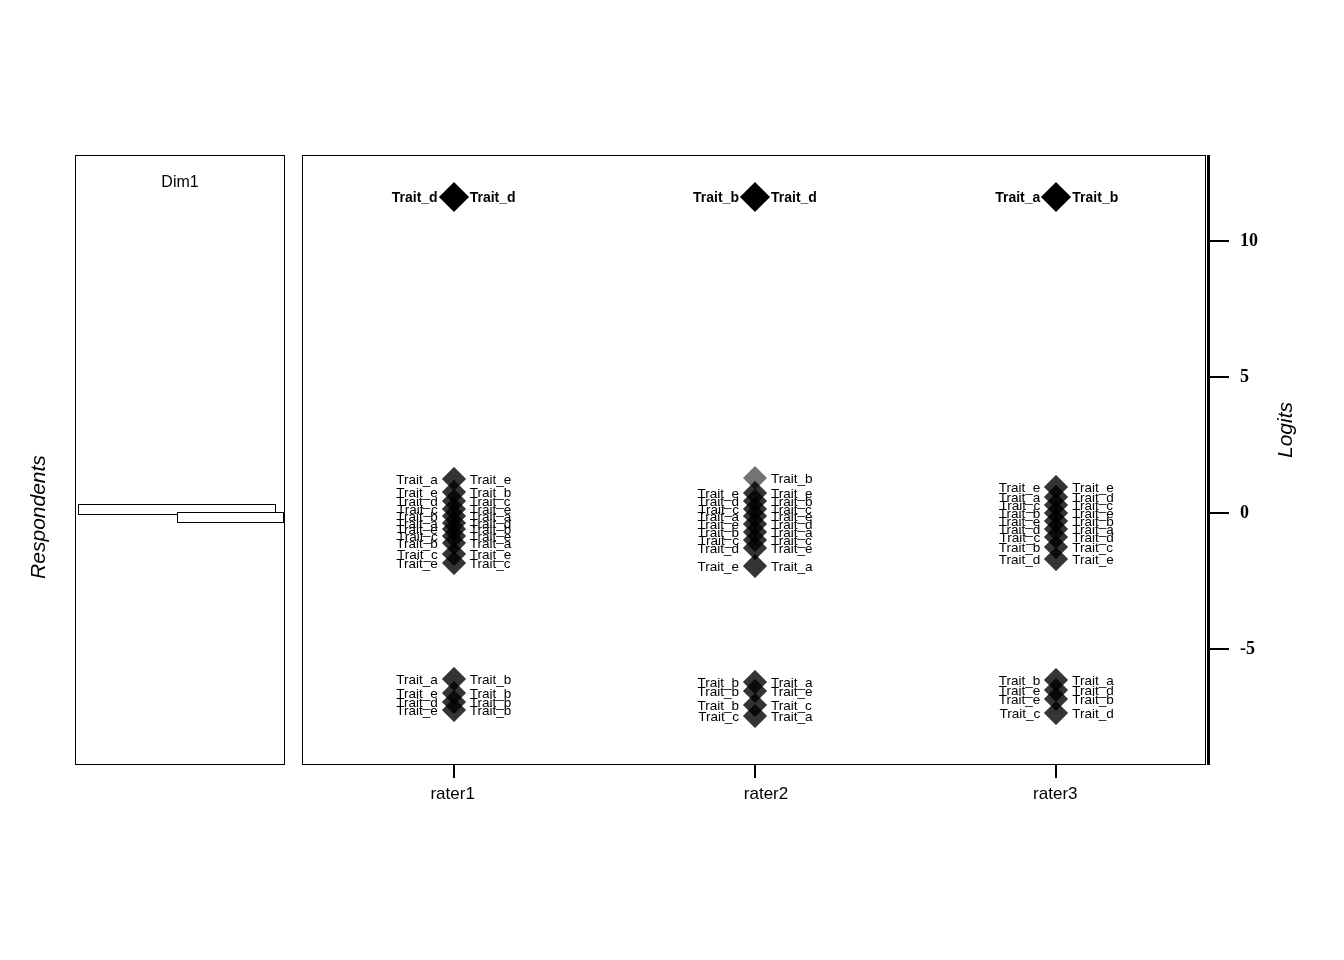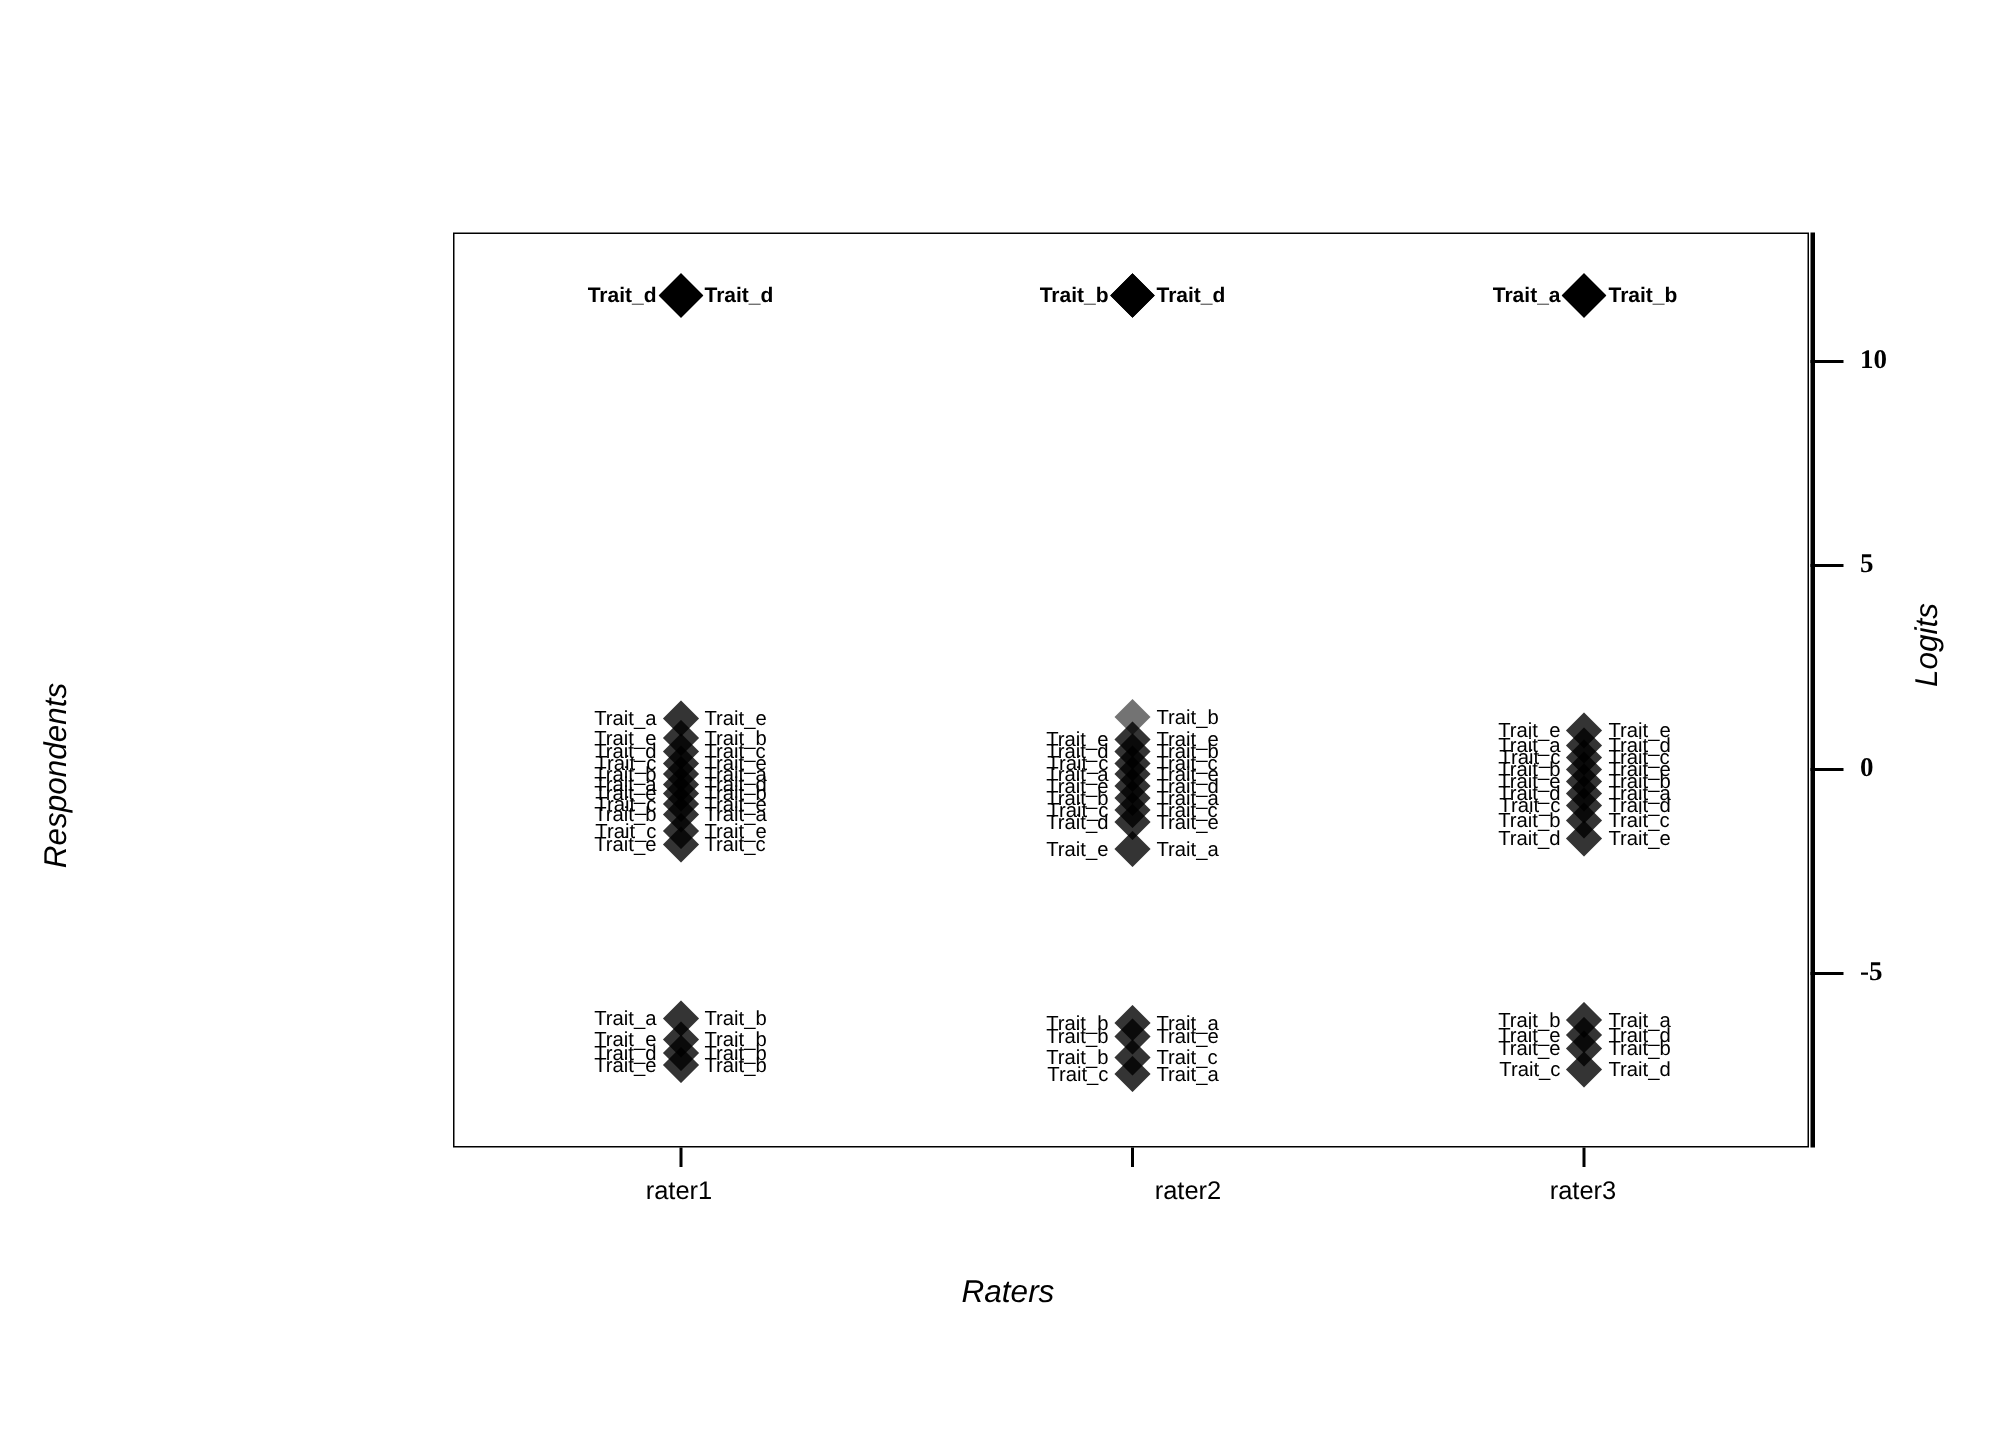--- a/index.html
+++ b/index.html
@@ -141,20 +141,27 @@
   }
 </style>
 </head>
 <body>
 
 <div id="root">
 
 
   <div class="axis-label-left">Respondents</div>
 
+  <div class="left-panel">
+    <div class="left-panel-title">Dim1</div>
+    <div id="hist-host">
+        <div class="hist-bar" style="left: 2px; width: 197.76px; height: 11px; top: 347.92px;"></div>
+        <div class="hist-bar" style="left: 100.88px; width: 107.12px; height: 11px; top: 356.08px;"></div>
+      </div>
+  </div>
 
   <div class="right-panel">
     <div class="plot-area" id="plot-host">
         <div class="diamond big" style="left: 150.667px; top: 41.48px;"></div>
         <div class="itemlabel left bold" style="left: 134.667px; top: 41.48px;">Trait_d</div>
         <div class="diamond big" style="left: 150.667px; top: 41.48px;"></div>
         <div class="itemlabel right bold" style="left: 166.667px; top: 41.48px;">Trait_d</div>
         <div class="diamond" style="left: 150.667px; top: 323px; opacity: 0.55;"></div>
         <div class="itemlabel left" style="left: 134.667px; top: 323px;">Trait_a</div>
         <div class="diamond" style="left: 150.667px; top: 323px; opacity: 0.55;"></div>
@@ -342,19 +349,18 @@
       <div class="ytick-label" style="top: 512px;">0</div>
       <div class="ytick" style="top: 648px;"></div>
       <div class="ytick-label" style="top: 648px;">-5</div>
     </div>
   <div class="axis-label-right">Logits</div>
 
   <div id="xaxis-host">
       <div class="xtick" style="left: 452.667px;"></div>
       <div class="xtick-label" style="left: 452.667px;">rater1</div>
       <div class="xtick" style="left: 754px;"></div>
-      <div class="xtick-label" style="left: 792px;">rater2</div>
+      <div class="xtick-label" style="left: 766px;">rater2</div>
       <div class="xtick" style="left: 1055.33px;"></div>
       <div class="xtick-label" style="left: 1055.33px;">rater3</div>
     </div>
-  <div class="axis-label-bottom">Raters</div>
 
 </div>
 
 </body></html>

